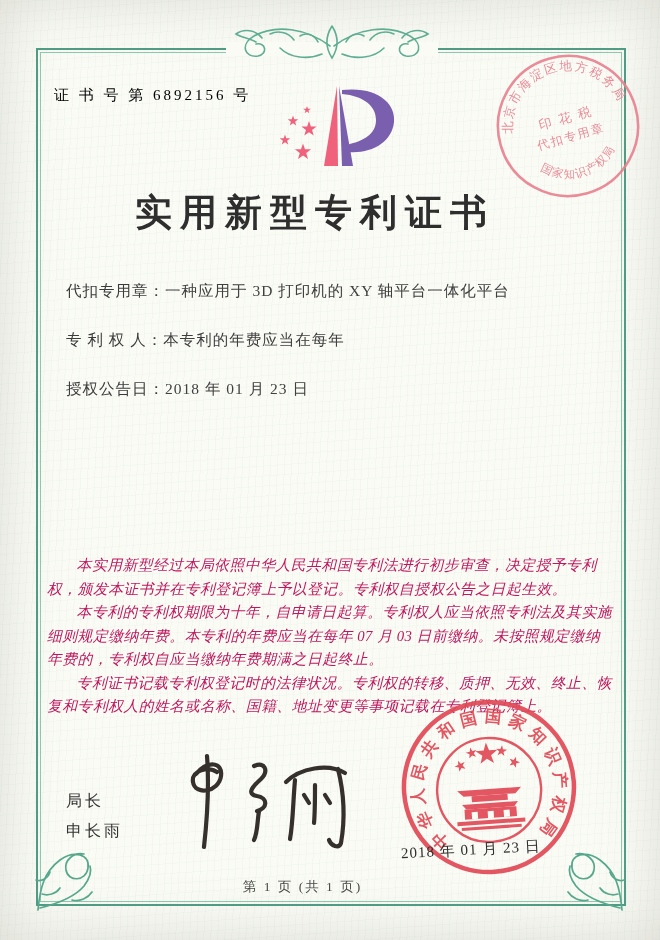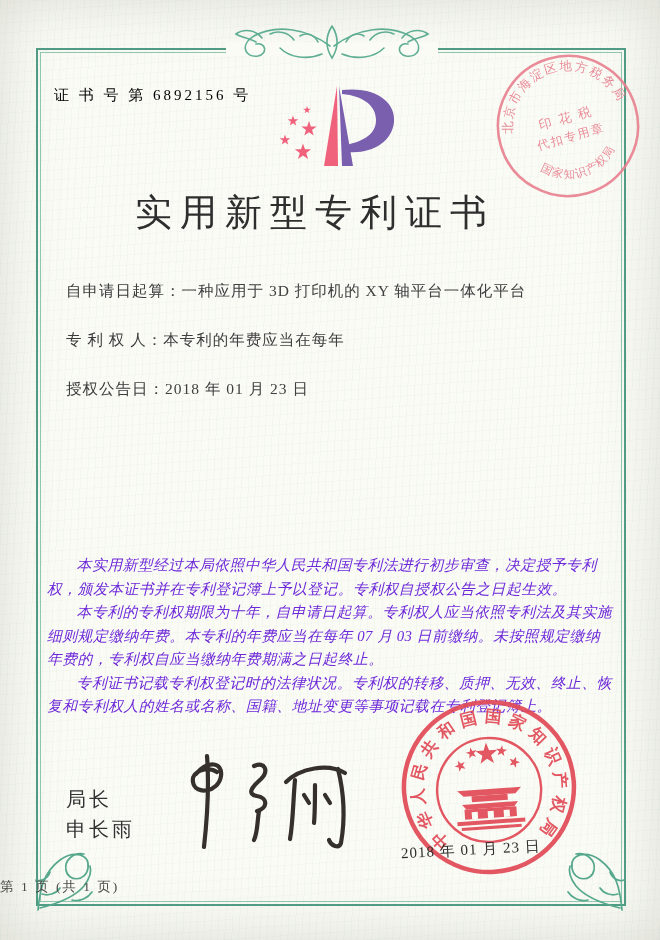--- a/index.html
+++ b/index.html
@@ -17,41 +17,41 @@
     background:
       repeating-linear-gradient(93deg, rgba(110,170,150,.05) 0 1px, transparent 1px 7px),
       repeating-linear-gradient(-4deg, rgba(110,170,150,.035) 0 1px, transparent 1px 10px);
   }
   .frame-outer{position:absolute;left:36px;top:48px;width:586px;height:854px;border:2px solid #4f9b84;}
   .frame-inner{position:absolute;inset:2px;border:1px solid #8fc6b0;}
   .cert-no{position:absolute;left:54px;top:86px;font-size:15px;letter-spacing:3px;color:#000000;}
   .logo{position:absolute;left:262px;top:82px;width:160px;height:94px;}
   .title{
     position:absolute;left:0;right:30px;top:188px;text-align:center;
-    font-size:37px;letter-spacing:8px;color:#2e2e2e;font-weight:400;
+    font-size:37px;letter-spacing:8px;color:#2e2e2e;font-weight:700;
   }
   .fields{position:absolute;left:66px;top:281px;right:50px;}
   .field-row{height:22px;margin-bottom:27px;font-size:15.5px;color:#3b3b3b;letter-spacing:1px;white-space:nowrap;}
   .f-label{color:#3b3b3b;}
   .f-value{color:#404040;}
   .body-text{
     position:absolute;left:47px;right:46px;top:554px;
-    font-size:14.8px;line-height:23.5px;color:#6d28d9;font-style:italic;letter-spacing:.5px;
+    font-size:14.8px;line-height:23.5px;color:#be185d;font-style:italic;letter-spacing:.5px;
   }
   .body-text p{margin:0;text-indent:2em;}
-  .signer{position:absolute;left:66px;top:786px;font-family:Liberation Mono, monospace;
-    font-size:20px;color:#333;letter-spacing:3px;line-height:30px;}
+  .signer{position:absolute;left:66px;top:786px;font-family:Liberation Serif, serif;
+    font-size:16px;color:#333;letter-spacing:3px;line-height:30px;}
   .signature{position:absolute;left:178px;top:750px;width:180px;height:104px;}
   .tax-stamp{position:absolute;left:492px;top:50px;width:152px;height:152px;transform:rotate(-16deg);opacity:.9;}
   .office-stamp{position:absolute;left:398px;top:697px;width:182px;height:182px;transform:rotate(-4deg);opacity:.93;}
   .stamp-date{
     position:absolute;left:401px;top:840px;width:160px;font-size:15px;color:#2f2d2b;
     letter-spacing:1px;transform:rotate(-3deg);white-space:nowrap;
   }
-  .footer-text{position:absolute;left:0;right:55px;top:878px;text-align:left;font-size:13.5px;color:#4a4a48;letter-spacing:2px;}
+  .footer-text{position:absolute;left:0;right:55px;top:878px;text-align:center;font-size:13.5px;color:#4a4a48;letter-spacing:2px;}
   .top-orn{position:absolute;left:222px;top:12px;width:220px;height:66px;}
   .corner-orn{position:absolute;width:82px;height:82px;}
   .corner-orn.left{left:28px;top:836px;}
   .corner-orn.right{right:28px;top:836px;transform:scaleX(-1);}
   svg text{font-family:"Liberation Serif","DejaVu Serif",serif;}
 </style>
 </head>
 <body>
 
 <div class="page">
@@ -112,21 +112,21 @@
       <use href="#star" transform="translate(47,47) scale(0.8)"></use>
       <use href="#star" transform="translate(23,58) scale(0.55)"></use>
       <use href="#star" transform="translate(41,70) scale(0.85)"></use>
     </g>
   </svg>
 
   <div class="title">实用新型专利证书</div>
 
   <div class="fields">
     <div class="field-row">
-      <span class="f-label">自申请日起算：</span><span class="f-value">一种应用于 3D 打印机的 XY 轴平台一体化平台</span>
+      <span class="f-label">代扣专用章：</span><span class="f-value">一种应用于 3D 打印机的 XY 轴平台一体化平台</span>
     </div>
     <div class="field-row">
       <span class="f-label">专 利 权 人：</span><span class="f-value">本专利的年费应当在每年</span>
     </div>
     <div class="field-row">
       <span class="f-label">授权公告日：</span><span class="f-value">2018 年 01 月 23 日</span>
     </div>
   </div>
 
   <div class="body-text">

